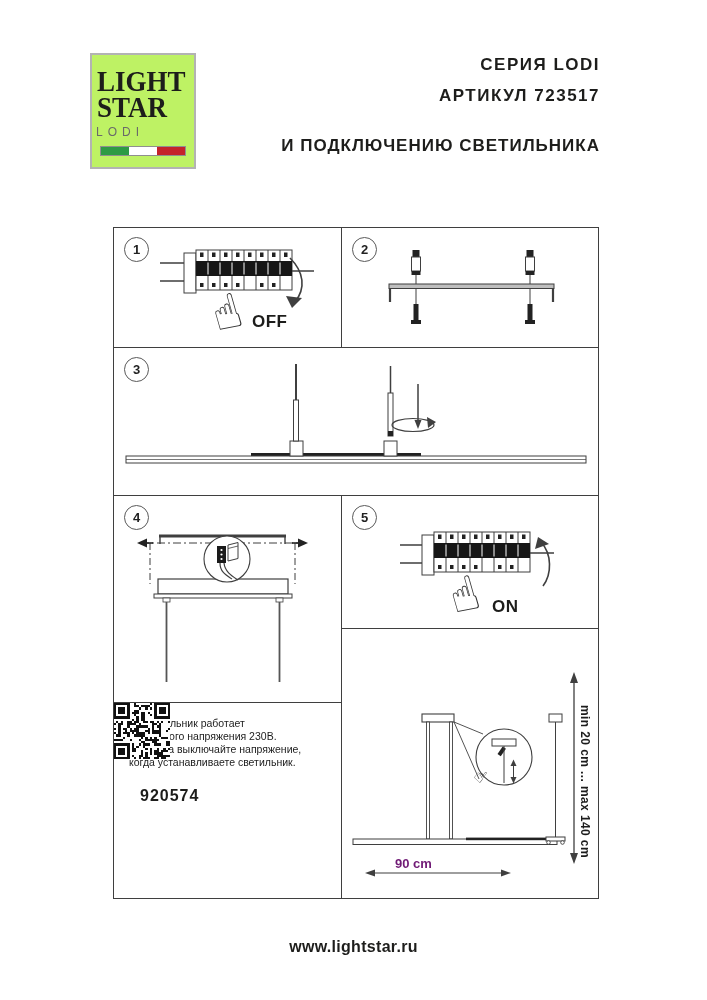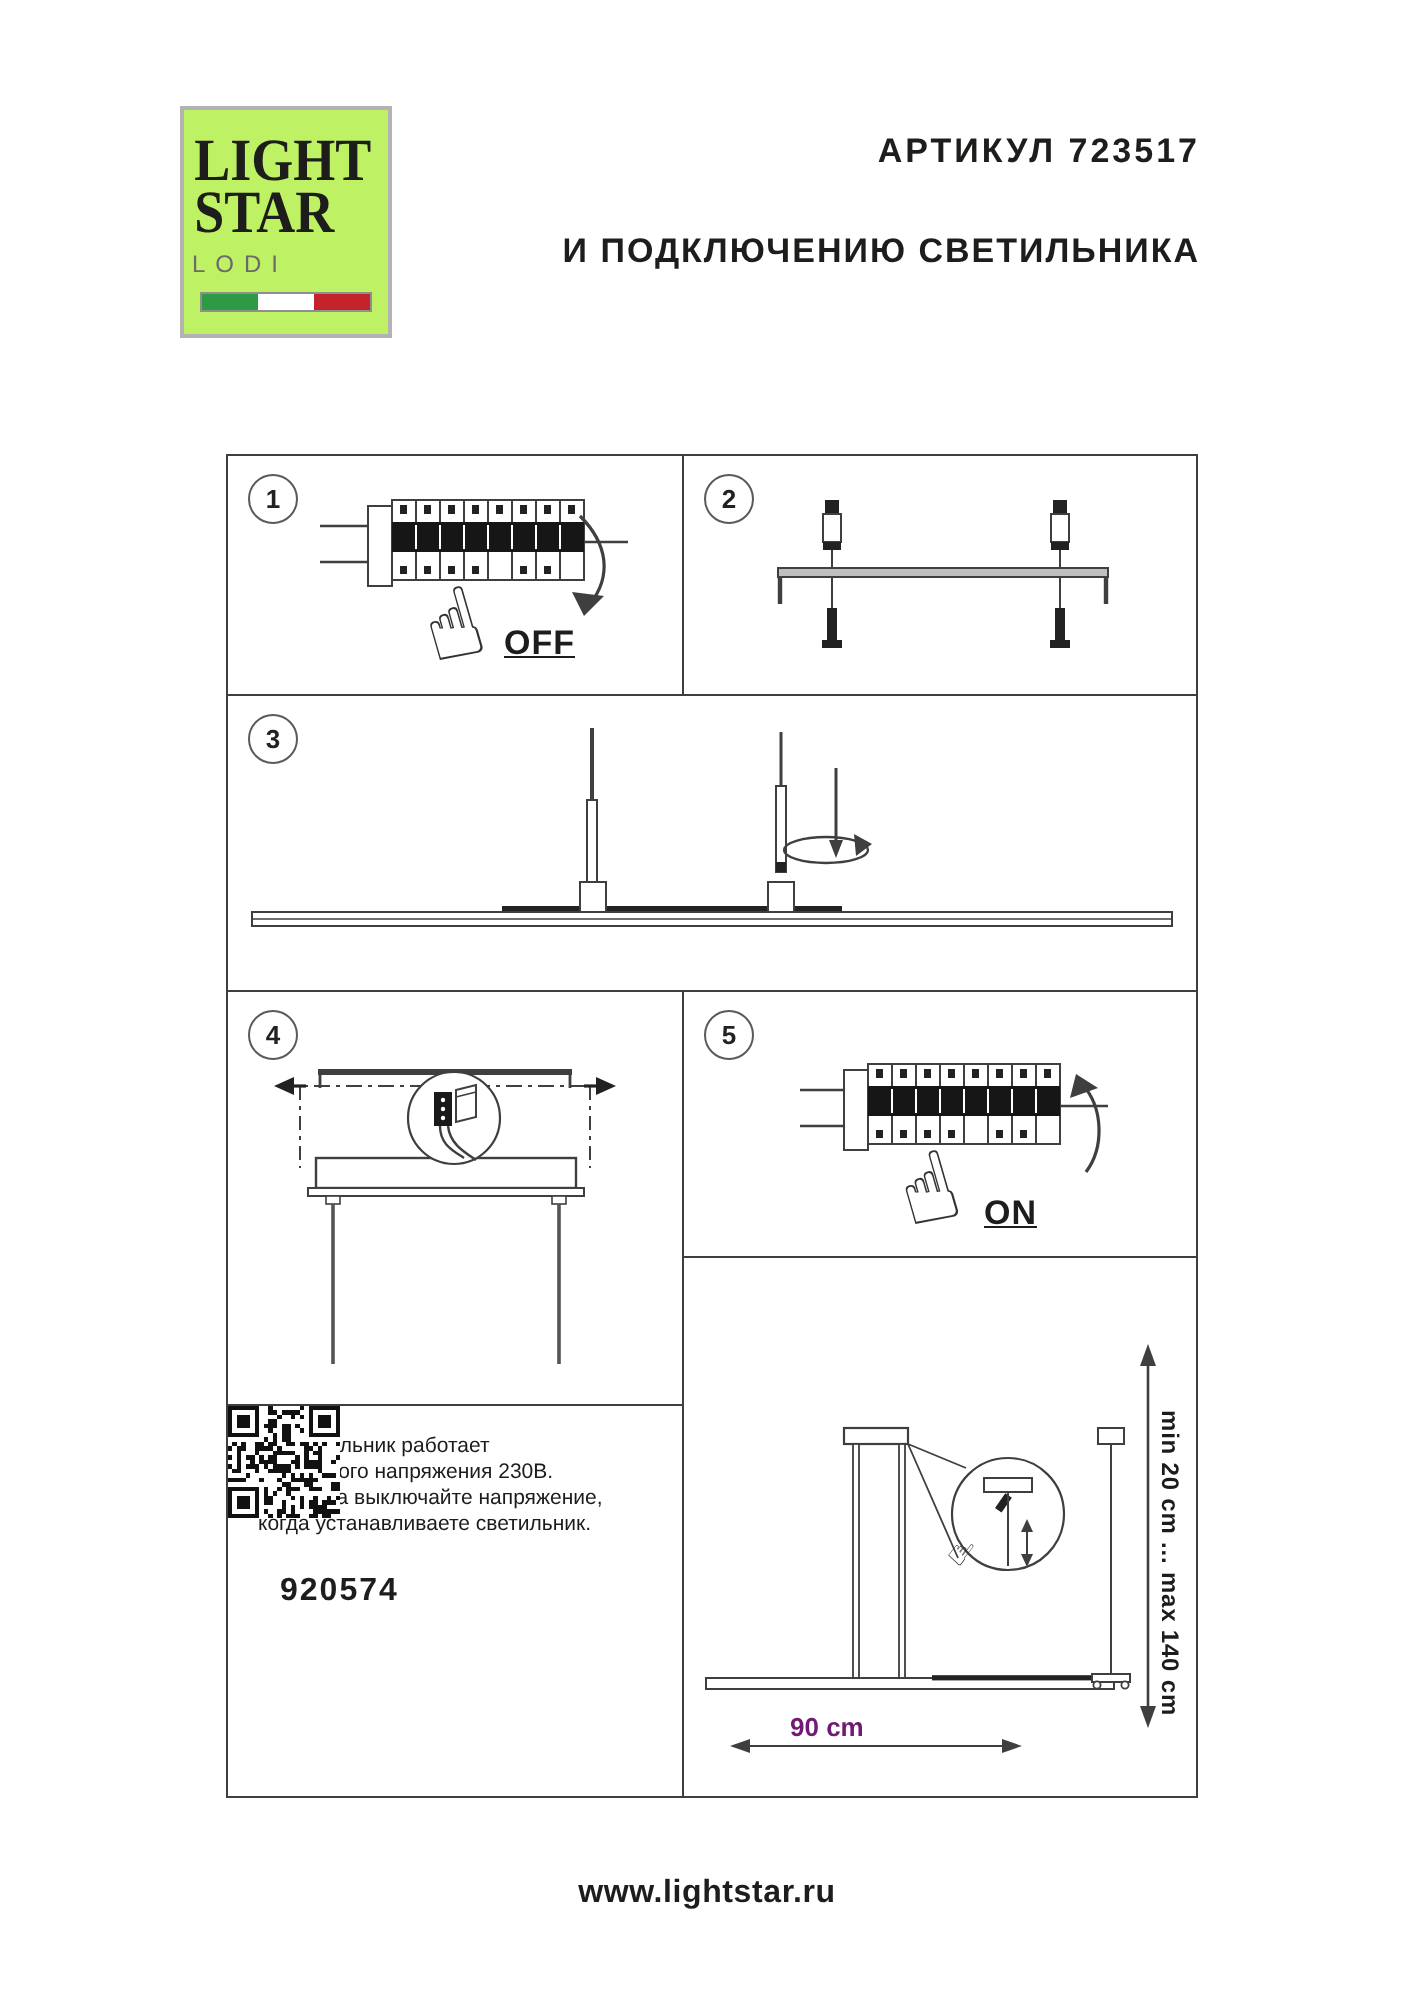--- a/index.html
+++ b/index.html
@@ -32,21 +32,21 @@
   .p3{left:0;top:120px;width:484px;height:148px;border-bottom:1.5px solid #3f3f3f;}
   .p4{left:0;top:268px;width:228px;height:207px;border-right:1.5px solid #3f3f3f;border-bottom:1.5px solid #3f3f3f;}
   .p5{left:228px;top:268px;width:256px;height:133px;border-bottom:1.5px solid #3f3f3f;}
   .p6{left:0;top:475px;width:228px;height:195px;border-right:1.5px solid #3f3f3f;}
   .p7{left:228px;top:401px;width:256px;height:269px;}
 
   .badge{position:absolute;left:10px;top:9px;width:23px;height:23px;border:1.5px solid #5a5a5a;
          border-radius:50%;display:flex;align-items:center;justify-content:center;
          font-size:13px;font-weight:bold;color:#222;background:#fff;z-index:2;}
   .panel svg{position:absolute;left:0;top:0;}
-  .cap{position:absolute;font-size:17px;font-weight:bold;letter-spacing:0.5px;color:#1d1d1b;text-decoration:underline;}
+  .cap{position:absolute;font-size:17px;font-weight:bold;letter-spacing:0.5px;color:#1d1d1b;}
   .p1 .cap{left:138px;top:84px;}
   .p5 .cap{left:150px;top:101px;}
 
   
   .notes-text{position:absolute;left:15px;top:14px;font-size:10.5px;line-height:13px;color:#1c1c1c;}
   .notes-article{position:absolute;left:26px;top:84px;font-size:16px;font-weight:bold;letter-spacing:1px;}
   .qr{position:absolute;left:27px;top:116px;width:56px;height:56px;}
 
   
   .dim-height{position:absolute;left:236px;top:74px;height:158px;writing-mode:vertical-rl;
@@ -67,20 +67,21 @@
     <div class="logo-word">STAR</div>
     <div class="logo-group">LODI</div>
     <div class="logo-flag">
       <span style="background:#2e9b44;"></span>
       <span style="background:#ffffff;"></span>
       <span style="background:#c4232b;"></span>
     </div>
   </div>
 
   <div class="header-text">
+    <div class="header-series">СЕРИЯ LODI</div>
     <div class="header-article">АРТИКУЛ 723517</div>
     <div class="header-title">
       <div class="l2">И ПОДКЛЮЧЕНИЮ СВЕТИЛЬНИКА</div>
     </div>
   </div>
 
   <div class="grid">
 
     <section class="panel p1">
       <div class="badge">

